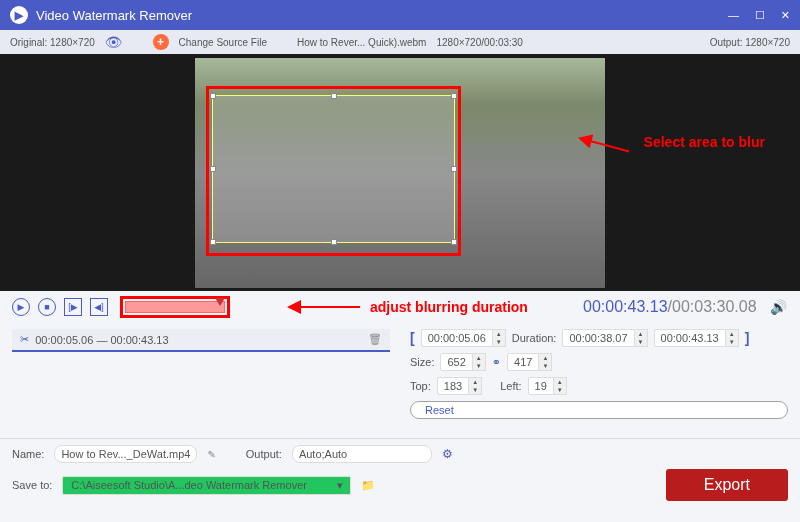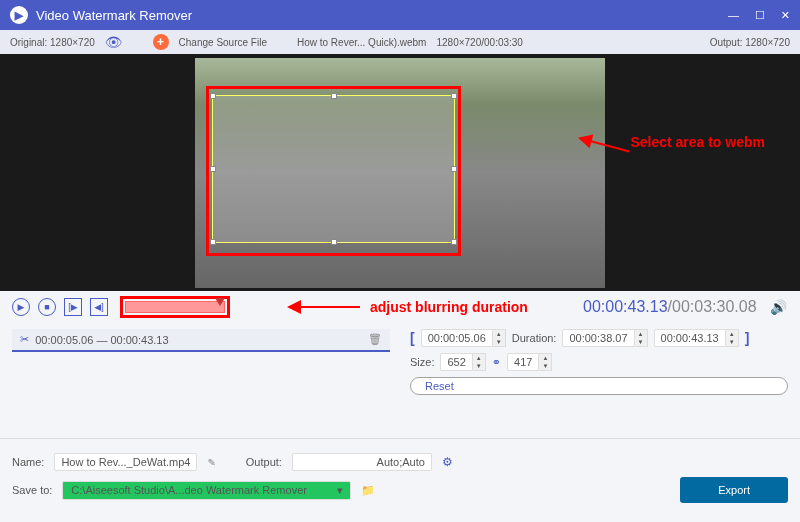--- a/index.html
+++ b/index.html
@@ -42,28 +42,28 @@
 .add-box { border: 3px solid #ff0000; padding: 3px; margin-top: 42px; display: inline-block; margin-left: 80px; }
 .add-btn { border: 1px solid #4a5bc5; color: #4a5bc5; padding: 4px 14px; font-size: 11px; cursor: pointer; background: #fff; border-radius: 2px; }
 .prop-row { display: flex; align-items: center; gap: 6px; margin-bottom: 6px; }
 .bracket { color: #4a5bc5; font-weight: bold; font-size: 14px; }
 .num-input { display: inline-flex; }
 .num-val { background: #fff; border: 1px solid #ddd; padding: 2px 6px; border-radius: 2px 0 0 2px; }
 .spinner { display: flex; flex-direction: column; border: 1px solid #ddd; border-left: none; }
 .spinner span { width: 12px; height: 8px; background: #f0f0f0; font-size: 6px; text-align: center; line-height: 8px; cursor: pointer; }
 .link-icon { color: #4a5bc5; }
 .reset-btn { border: 1px solid #a3a3a3; color: #4a5bc5; padding: 2px 14px; font-size: 11px; cursor: pointer; background: #fff; border-radius: 10px; margin-top: 4px; }
-.bottom-bar { border-top: 1px solid #ddd; padding: 14px 12px; text-align: right; }
+.bottom-bar { border-top: 1px solid #ddd; padding: 6px 12px; }
 .bottom-row { display: flex; align-items: center; gap: 10px; margin-bottom: 6px; font-size: 11px; }
-.text-input { background: #fff; border: 1px solid #ddd; padding: 2px 6px; border-radius: 2px; }
+.text-input { background: #fff; border: 1px solid #ddd; padding: 2px 6px; border-radius: 8px; }
 .pencil { color: #888; font-size: 10px; }
 .gear { color: #4a5bc5; font-size: 12px; }
 .dropdown { background: #22c55e; border: 1px solid #ddd; padding: 2px 8px; border-radius: 2px; display: flex; align-items: center; gap: 30px; }
 .folder-icon { color: #4a5bc5; }
-.export-btn { background: #0369a1; color: #fff; padding: 7px 38px; border-radius: 3px; font-size: 11px; margin-left: auto; cursor: pointer; }
+.export-btn { background: #b91c1c; color: #fff; padding: 7px 38px; border-radius: 3px; font-size: 16px; margin-left: auto; cursor: pointer; }
 </style>
 </head>
 <body>
 
 <div class="titlebar">
   <div class="logo">▶</div>
   <div class="title">Video Watermark Remover</div>
   <div class="winbtns">
     <span class="winbtn">—</span>
     <span class="winbtn">☐</span>
@@ -89,21 +89,21 @@
       <div class="handle h-tm"></div>
       <div class="handle h-tr"></div>
       <div class="handle h-ml"></div>
       <div class="handle h-mr"></div>
       <div class="handle h-bl"></div>
       <div class="handle h-bm"></div>
       <div class="handle h-br"></div>
     </div>
   </div>
   <div class="arrow1"></div>
-  <div class="anno1">Select area to webm</div>
+  <div class="anno1">Select area to blur</div>
 </div>
 
 <div class="controls-row">
   <div class="ctrl-btn round">▶</div>
   <div class="ctrl-btn round">■</div>
   <div class="ctrl-btn">[▶</div>
   <div class="ctrl-btn">◀]</div>
   <div class="timeline-box">
     <div class="timeline-seg"></div>
   </div>
@@ -155,20 +155,38 @@
       <span class="num-input">
           <span class="num-val">652</span>
           <span class="spinner">
             <span>▲</span>
             <span>▼</span>
           </span>
         </span>
       <span class="link-icon">⚭</span>
       <span class="num-input">
           <span class="num-val">417</span>
+          <span class="spinner">
+            <span>▲</span>
+            <span>▼</span>
+          </span>
+        </span>
+    </div>
+    <div class="prop-row">
+      <span>Top:</span>
+      <span class="num-input">
+          <span class="num-val">183</span>
+          <span class="spinner">
+            <span>▲</span>
+            <span>▼</span>
+          </span>
+        </span>
+      <span style="margin-left:12px">Left:</span>
+      <span class="num-input">
+          <span class="num-val">19</span>
           <span class="spinner">
             <span>▲</span>
             <span>▼</span>
           </span>
         </span>
     </div>
     <div class="reset-btn">Reset</div>
   </div>
 </div>
 

